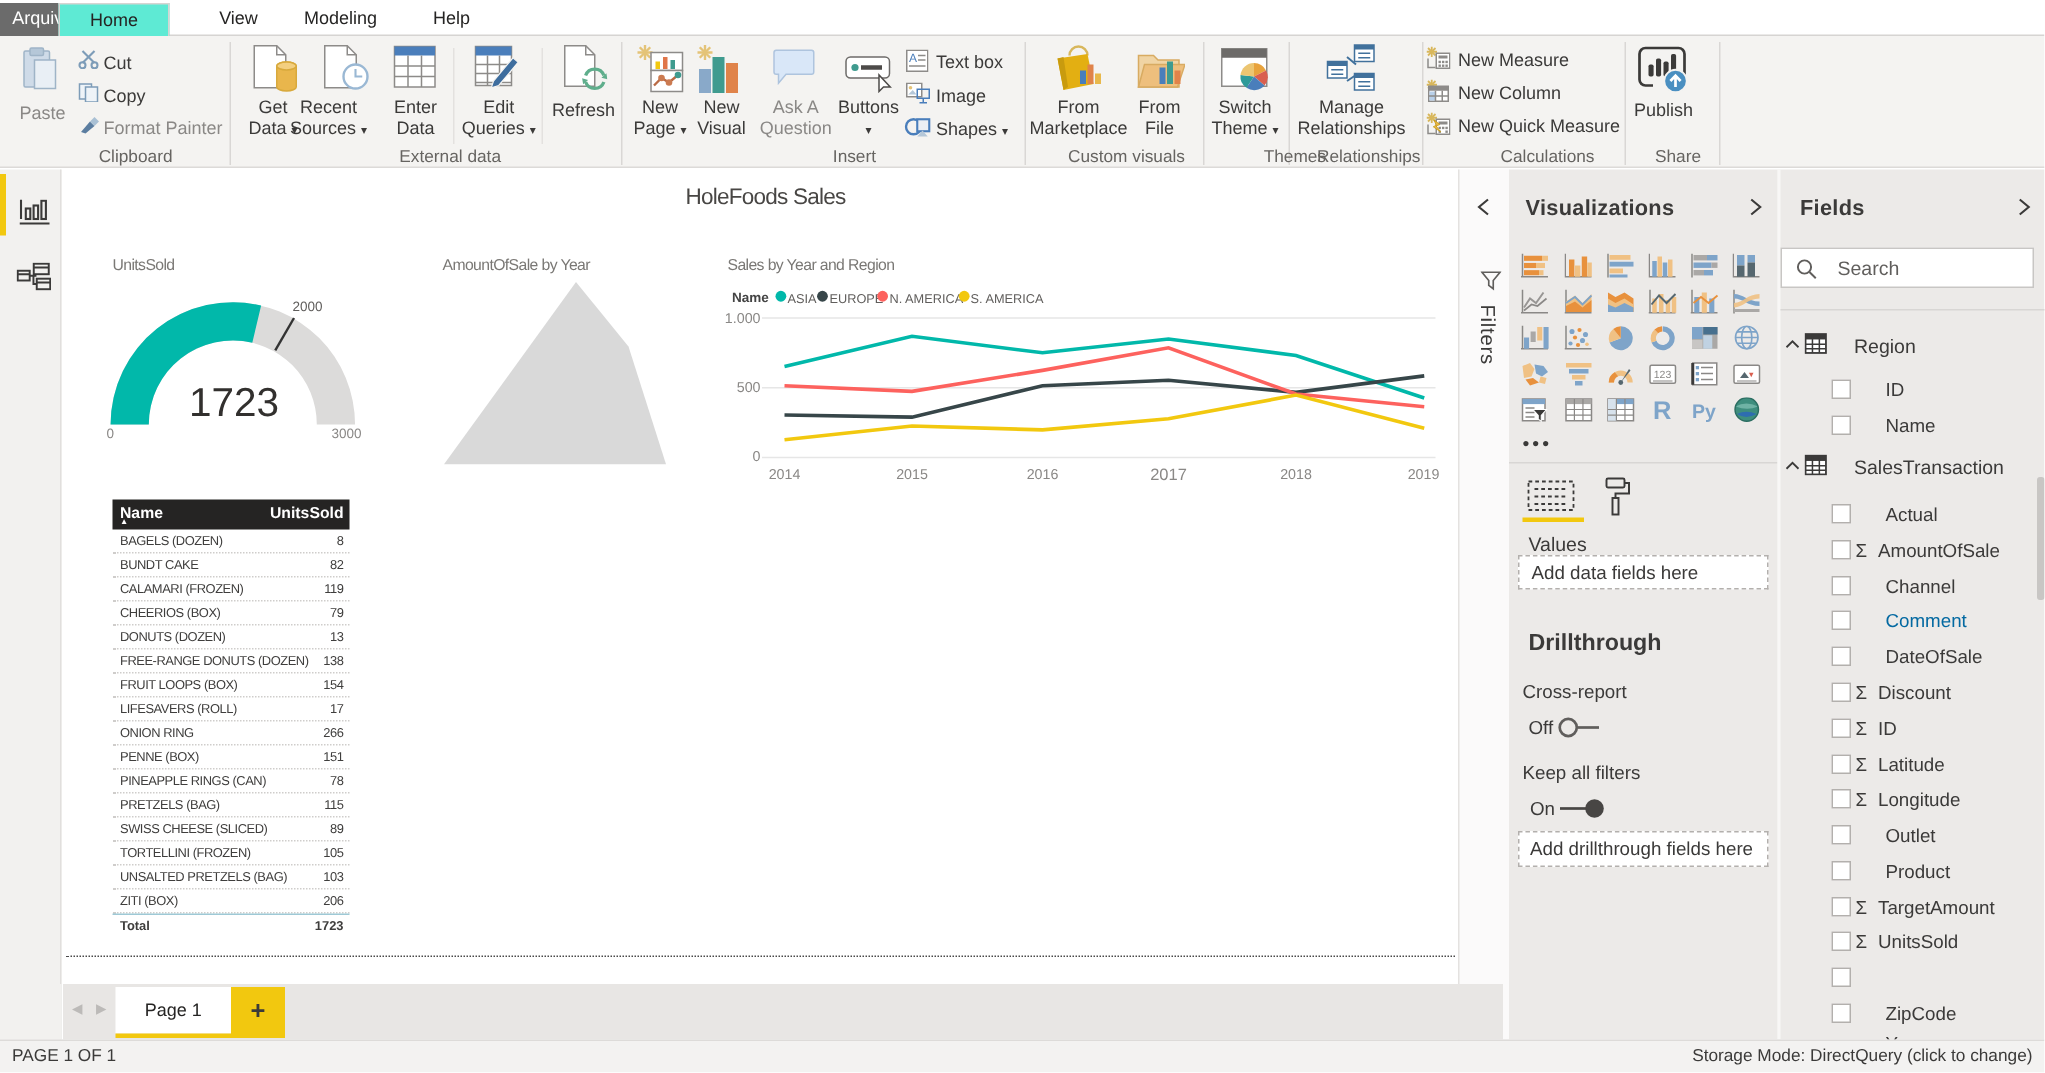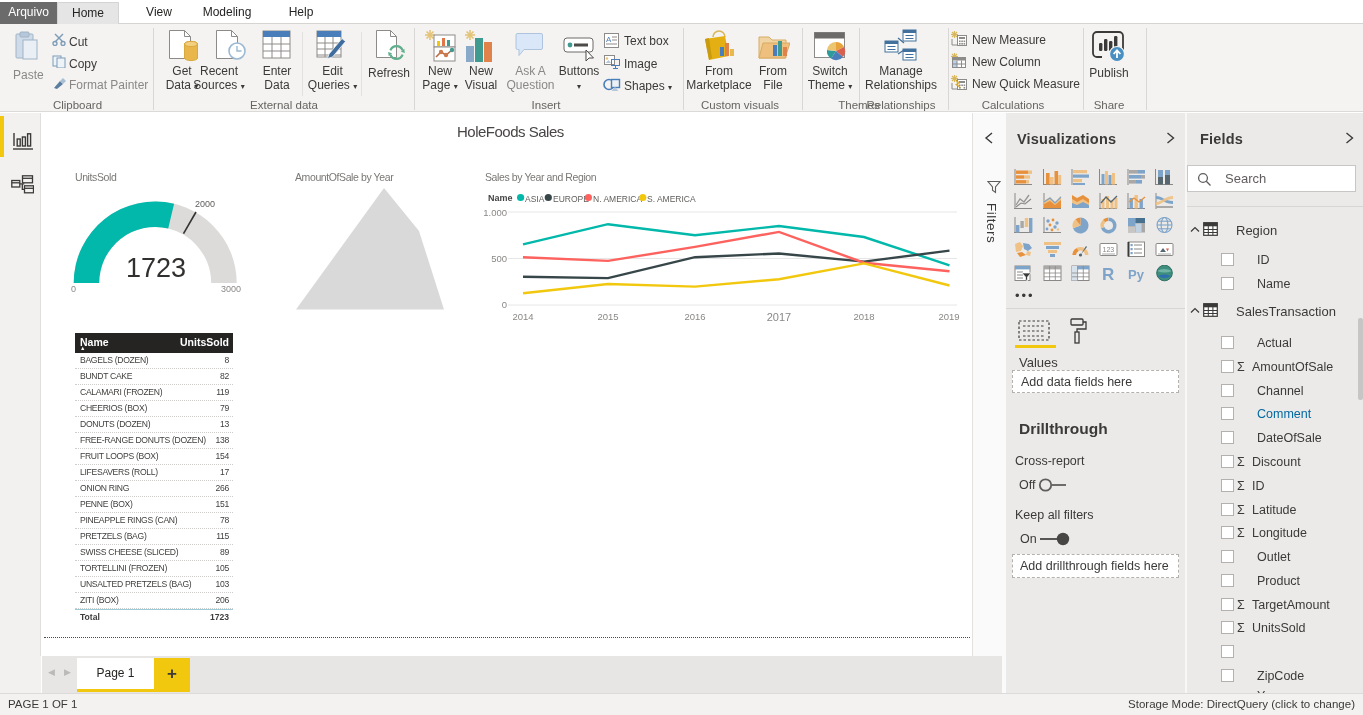--- a/index.html
+++ b/index.html
@@ -4,26 +4,26 @@
 <style>
 * { margin:0; padding:0; box-sizing:border-box; }
 html,body { width:1363px; height:715px; overflow:hidden; }
 body { font-family:"Liberation Sans", sans-serif; position:relative; background:#fff; color:#252423; }
 .abs { position:absolute; }
 
 
 #tabsbar { position:absolute; left:0; top:0; width:1363px; height:24px; background:#fff; border-bottom:1px solid #d6d4d2; }
 #arquivo { position:absolute; left:0; top:2px; width:57px; height:22px; background:#6b6b6b; color:#fff; font-size:12px; text-align:center; line-height:21px; }
 .tab { position:absolute; top:2px; height:22px; font-size:12px; color:#252423; text-align:center; line-height:21px; }
-#tab-home { left:57px; width:62px; background:#e5e5e5; border:1px solid #d6d4d2; border-bottom:none; height:23px; }
+#tab-home { left:39px; width:74px; background:#5eead4; border:1px solid #d6d4d2; border-bottom:none; height:23px; }
 
 #ribbon { position:absolute; left:0; top:24px; width:1363px; height:88px; background:#f4f3f1; border-bottom:1px solid #dcdad8; }
 .gsep { position:absolute; top:4px; height:82px; width:1px; background:#d9d7d5; }
 .isep { position:absolute; top:8px; height:64px; width:1px; background:#e3e1df; }
-.glabel { position:absolute; top:75px; font-size:11.5px; color:#666461; text-align:center; }
+.glabel { position:absolute; top:75px; font-size:11.5px; color:#666461; text-align:right; }
 .biglabel { position:absolute; top:41px; font-size:12px; color:#3b3a39; text-align:center; line-height:13.5px; }
 .smalllabel { position:absolute; font-size:12px; color:#3b3a39; }
 .dd { color:#3b3a39; font-size:8px; }
 
 
 #sidebar { position:absolute; left:0; top:113px; width:41px; height:580px; background:#f2f1ef; border-right:1px solid #e1dfdd; }
 #sidebar .sel { position:absolute; left:0; top:3px; width:4px; height:41px; background:#f2c80f; }
 
 
 #canvas { position:absolute; left:42px; top:113px; width:930px; height:543px; background:#fff; }

